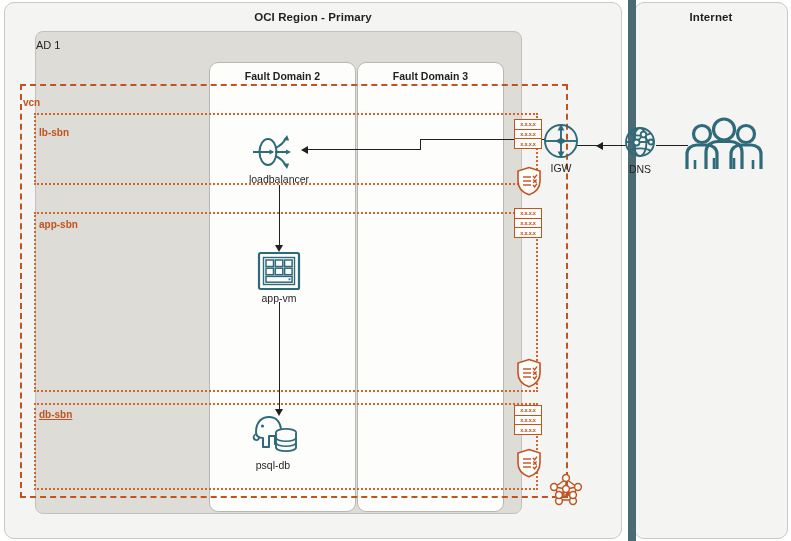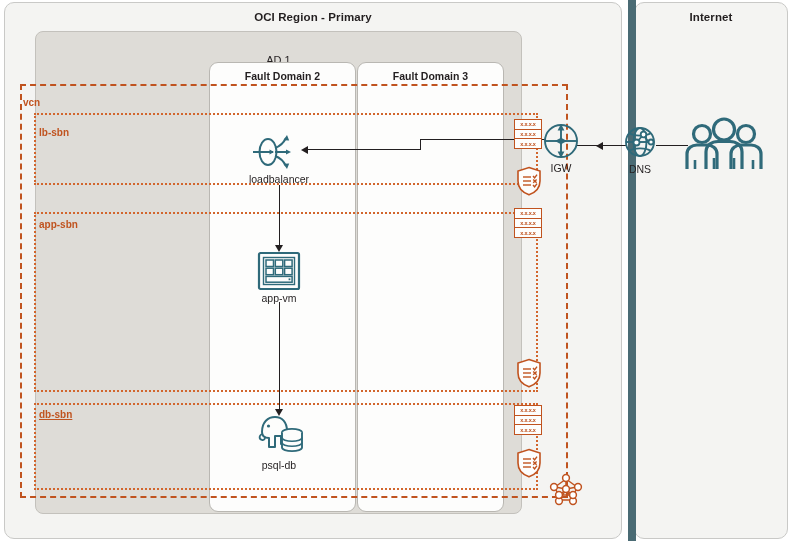--- a/index.html
+++ b/index.html
@@ -46,22 +46,22 @@
 
   
   #ad1 {
     position: absolute;
     left: 35px; top: 31px; width: 487px; height: 483px;
     background: #dedcd7;
     border: 1px solid #c3c1bc;
     border-radius: 8px;
   }
   #ad1-title {
-    position: absolute; top: 22px; width: 100%;
-    text-align: center; font-size: 11px; color: #231f20;
+    position: absolute; top: 7px; width: 100%;
+    text-align: left; font-size: 11px; color: #231f20;
   }
 
   
   .fd {
     position: absolute;
     top: 62px; width: 147px; height: 450px;
     background: #fdfdfc;
     border: 1px solid #b9b7b2;
     border-radius: 9px;
   }
@@ -318,21 +318,21 @@
       <rect x="27.6" y="9" width="7.5" height="6.5" fill="none" stroke="#2f6a7a" stroke-width="1.5"></rect>
       <rect x="9" y="17.2" width="7.5" height="6.5" fill="none" stroke="#2f6a7a" stroke-width="1.5"></rect>
       <rect x="18.3" y="17.2" width="7.5" height="6.5" fill="none" stroke="#2f6a7a" stroke-width="1.5"></rect>
       <rect x="27.6" y="17.2" width="7.5" height="6.5" fill="none" stroke="#2f6a7a" stroke-width="1.5"></rect>
       <rect x="9" y="25.4" width="26.1" height="5.8" fill="none" stroke="#2f6a7a" stroke-width="1.5"></rect>
       <rect x="31.6" y="27.4" width="1.8" height="1.8" fill="#2f6a7a"></rect>
     </svg>
     <div class="lbl">app-vm</div>
   </div>
 
-  <div class="node" style="left:247px; top:414px; width:64px;text-align:center;">
+  <div class="node" style="left:241px; top:414px; width:64px;text-align:center;">
     <svg viewBox="0 0 52 44" width="52" height="44" style="margin:0 auto;" aria-hidden="true">
 
       <path d="M9 18 C9 8 15 3 22 3 C29 3 34 8 34 17 L34 30 L28 30 L28 22 L22 22 L22 33 L16 33 L16 24 C12 24 9 22 9 18 Z" fill="#fdfdfc" stroke="#2f6a7a" stroke-width="2" stroke-linejoin="round"></path>
       <path d="M9.5 20 C6 21 5.5 25 9 26 C11.5 26.6 12.5 24 11.5 23" fill="none" stroke="#2f6a7a" stroke-width="1.8"></path>
       <circle cx="15.5" cy="12" r="1.6" fill="#2f6a7a"></circle>
 
       <ellipse cx="39" cy="18.5" rx="10" ry="3.6" fill="#fdfdfc" stroke="#2f6a7a" stroke-width="1.9"></ellipse>
       <path d="M29 18.5 V33.5 C29 35.5 33.5 37.1 39 37.1 C44.5 37.1 49 35.5 49 33.5 V18.5" fill="#fdfdfc" stroke="#2f6a7a" stroke-width="1.9"></path>
       <path d="M29 23.6 C29 25.6 33.5 27.2 39 27.2 C44.5 27.2 49 25.6 49 23.6" fill="none" stroke="#2f6a7a" stroke-width="1.6"></path>
       <path d="M29 28.6 C29 30.6 33.5 32.2 39 32.2 C44.5 32.2 49 30.6 49 28.6" fill="none" stroke="#2f6a7a" stroke-width="1.6"></path>

